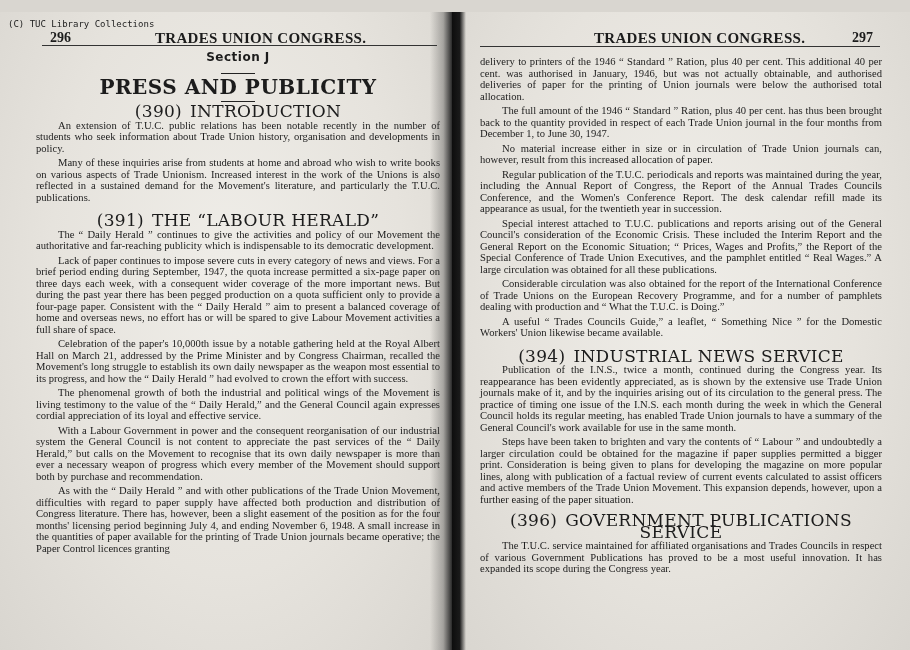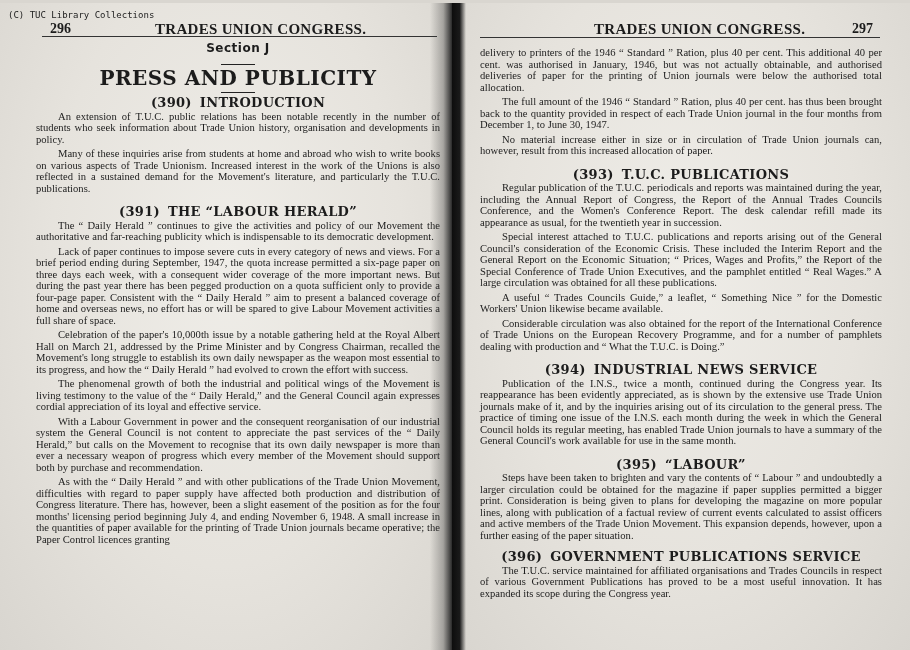--- a/index.html
+++ b/index.html
@@ -3,21 +3,21 @@
 <meta charset="utf-8">
 <style>
   html, body { margin:0; padding:0; }
   body {
     width:910px; height:650px; overflow:hidden;
     background:#d9d6d0;
     font-family:"DejaVu Serif", serif;
     color:#1c1c1c;
     position:relative;
   }
-  .spread { position:absolute; left:0; top:3px; width:910px; height:556px; display:flex; }
+  .spread { position:absolute; left:0; top:12px; width:910px; height:556px; display:flex; }
   .page {
     position:relative; height:650px; overflow:hidden;
     background:
       radial-gradient(ellipse at 50% 40%, #efede8 0%, #e6e3dd 55%, #d8d5cf 100%);
   }
   .page.left { width:452px; }
   .page.right { width:458px; }
   .gutter-left {
     position:absolute; right:0; top:0; width:22px; height:650px;
     background:linear-gradient(to right, rgba(0,0,0,0) 0%, rgba(60,60,60,.35) 60%, #2a2a2a 100%);
@@ -44,21 +44,21 @@
   .content p.noindent { text-indent:0; }
   .h-section {
     font-family:"DejaVu Sans", sans-serif; font-weight:bold; font-size:12px;
     text-align:center; margin:0; letter-spacing:.5px;
   }
   .shortrule { width:34px; height:1px; background:#222; margin:10px auto 10px; }
   .h-title {
     font-family:"DejaVu Serif", serif; font-weight:bold; font-size:20px; text-align:center; letter-spacing:.5px;
   }
   .h-sub {
-    font-family:"DejaVu Serif", serif; font-weight:bold; font-size:13px; text-align:center;
+    font-family:"DejaVu Serif", serif; font-weight:normal; font-size:17px; text-align:center;
     margin:12px 0 2px 0; letter-spacing:.3px;
   }
   .h-sub .num { margin-right:8px; }
 </style>
 </head>
 <body>
 
 <div class="spread">
 
   <div class="page left">
@@ -97,36 +97,30 @@
     <div class="gutter-right"></div>
     <div class="running-head" style="left:142px;">TRADES UNION CONGRESS.</div>
     <div class="pageno" style="left:400px;">297</div>
     <div class="rule" style="left:28px; top:34px; width:400px;"></div>
 
     <div class="content" style="left:28px; top:44px; width:402px;">
       <p class="noindent">delivery to printers of the 1946 “ Standard ” Ration, plus 40 per cent. This additional 40 per cent. was authorised in January, 1946, but was not actually obtainable, and authorised deliveries of paper for the printing of Union journals were below the authorised total allocation.</p>
       <p>The full amount of the 1946 “ Standard ” Ration, plus 40 per cent. has thus been brought back to the quantity provided in respect of each Trade Union journal in the four months from December 1, to June 30, 1947.</p>
       <p>No material increase either in size or in circulation of Trade Union journals can, however, result from this increased allocation of paper.</p>
 
-      <div class="h-sub">
-        <span class="num">(393)</span><span>T.U.C. PUBLICATIONS</span>
-      </div>
       <p>Regular publication of the T.U.C. periodicals and reports was maintained during the year, including the Annual Report of Congress, the Report of the Annual Trades Councils Conference, and the Women's Conference Report. The desk calendar refill made its appearance as usual, for the twentieth year in succession.</p>
       <p>Special interest attached to T.U.C. publications and reports arising out of the General Council's consideration of the Economic Crisis. These included the Interim Report and the General Report on the Economic Situation; “ Prices, Wages and Profits,” the Report of the Special Conference of Trade Union Executives, and the pamphlet entitled “ Real Wages.” A large circulation was obtained for all these publications.</p>
+      <p>Considerable circulation was also obtained for the report of the International Conference of Trade Unions on the European Recovery Programme, and for a number of pamphlets dealing with production and “ What the T.U.C. is Doing.”</p>
       <p>A useful “ Trades Councils Guide,” a leaflet, “ Something Nice ” for the Domestic Workers' Union likewise became available.</p>
-      <p>Considerable circulation was also obtained for the report of the International Conference of Trade Unions on the European Recovery Programme, and for a number of pamphlets dealing with production and “ What the T.U.C. is Doing.”</p>
 
       <div class="h-sub">
         <span class="num">(394)</span><span>INDUSTRIAL NEWS SERVICE</span>
       </div>
       <p>Publication of the I.N.S., twice a month, continued during the Congress year. Its reappearance has been evidently appreciated, as is shown by the extensive use Trade Union journals make of it, and by the inquiries arising out of its circulation to the general press. The practice of timing one issue of the I.N.S. each month during the week in which the General Council holds its regular meeting, has enabled Trade Union journals to have a summary of the General Council's work available for use in the same month.</p>
 
-      <div class="h-sub" style="margin-top:12px;">
-        <span class="num">(395)</span><span>“LABOUR”</span>
-      </div>
       <p>Steps have been taken to brighten and vary the contents of “ Labour ” and undoubtedly a larger circulation could be obtained for the magazine if paper supplies permitted a bigger print. Consideration is being given to plans for developing the magazine on more popular lines, along with publication of a factual review of current events calculated to assist officers and active members of the Trade Union Movement. This expansion depends, however, upon a further easing of the paper situation.</p>
 
       <div class="h-sub" style="margin-top:10px;">
         <span class="num">(396)</span><span>GOVERNMENT PUBLICATIONS SERVICE</span>
       </div>
       <p>The T.U.C. service maintained for affiliated organisations and Trades Councils in respect of various Government Publications has proved to be a most useful innovation. It has expanded its scope during the Congress year.</p>
     </div>
   </div>
 </div>
 

